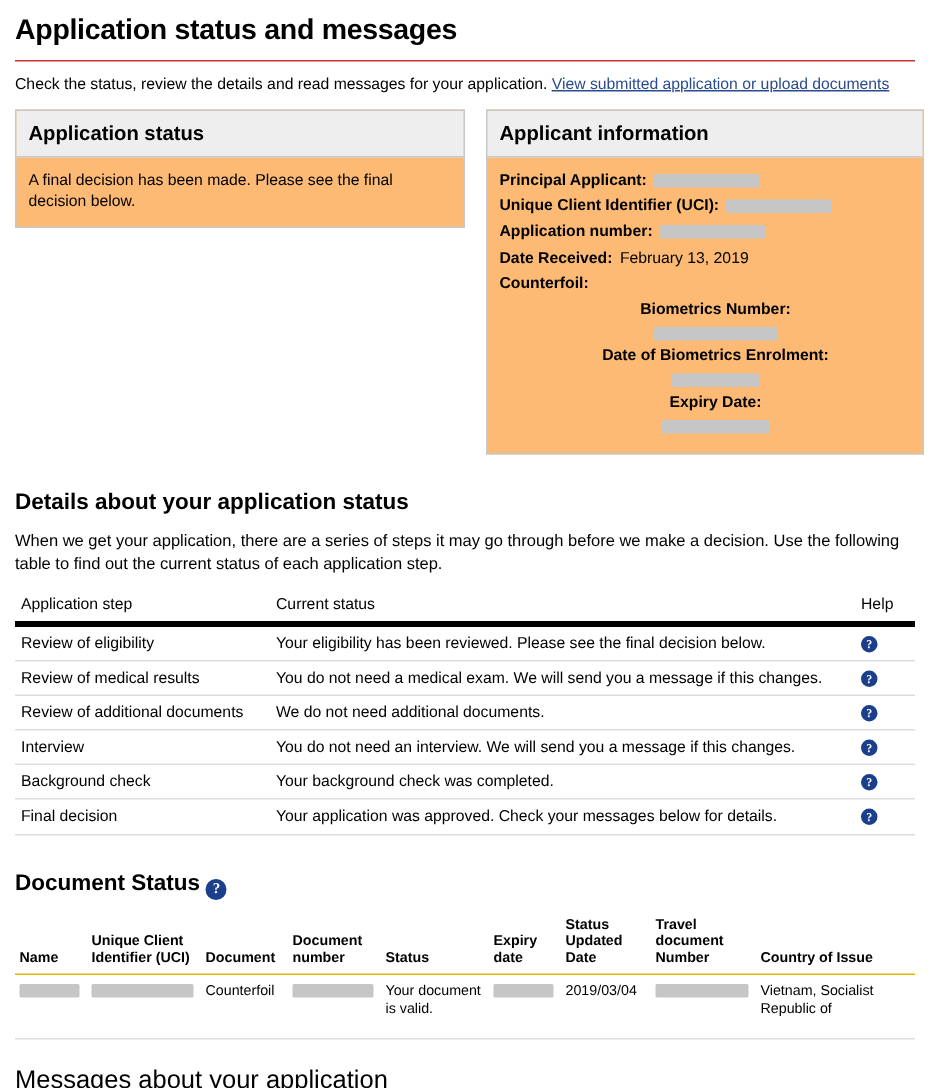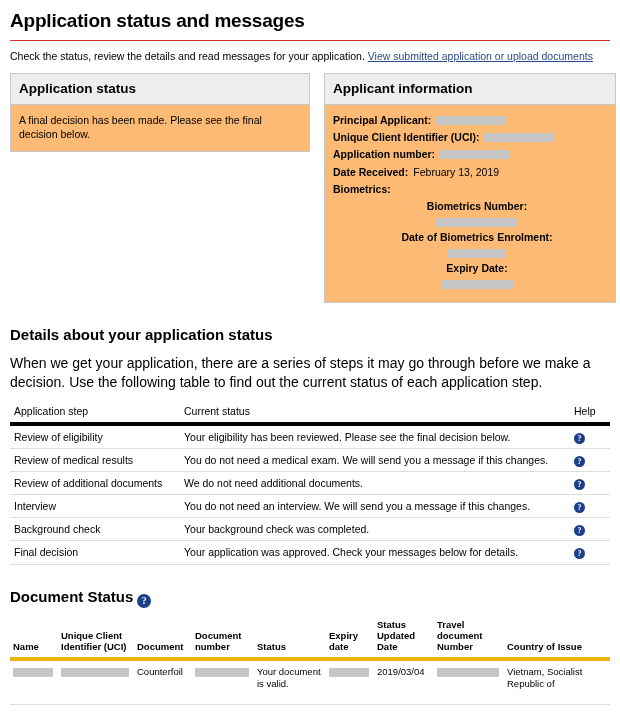--- a/index.html
+++ b/index.html
@@ -78,21 +78,21 @@
     height: 9px;
     vertical-align: middle;
     border-radius: 1px;
   }
   h2.section-title {
     font-size: 15px;
     font-weight: bold;
     margin: 22px 0 8px 0;
   }
   .section-desc {
-    font-size: 14px;
+    font-size: 11px;
     margin: 0 0 10px 0;
   }
   table.status-table {
     width: 100%;
     border-collapse: collapse;
     font-size: 10.5px;
   }
   table.status-table th {
     text-align: left;
     font-weight: normal;
@@ -127,21 +127,21 @@
   table.doc-table {
     width: 100%;
     border-collapse: collapse;
     font-size: 9.5px;
   }
   table.doc-table th {
     text-align: left;
     font-weight: bold;
     vertical-align: bottom;
     padding: 3px 5px 4px 3px;
-    border-bottom: 4px solid #eab308;
+    border-bottom: 1px solid #eab308;
     line-height: 1.2;
   }
   table.doc-table td {
     padding: 5px 5px 14px 3px;
     vertical-align: top;
     border-bottom: 1px solid #dddddd;
     line-height: 1.25;
   }
   .msg-head {
     font-size: 17px;
@@ -210,21 +210,21 @@
             </div>
             <div class="info-line">
               <span>Application number:</span>
               <span class="redact" style="width: 70px;"></span>
             </div>
             <div class="info-line">
               <span>Date Received:</span>
               <span class="val-normal">February 13, 2019</span>
             </div>
             <div class="info-line">
-              <span>Biometrics:</span>
+              <span>Counterfoil:</span>
             </div>
             <div class="info-line indent-1">
               <span>Biometrics Number:</span>
               <span class="redact" style="width: 82px;"></span>
             </div>
             <div class="info-line indent-1">
               <span>Date of Biometrics Enrolment:</span>
               <span class="redact" style="width: 58px;"></span>
             </div>
             <div class="info-line indent-1">

